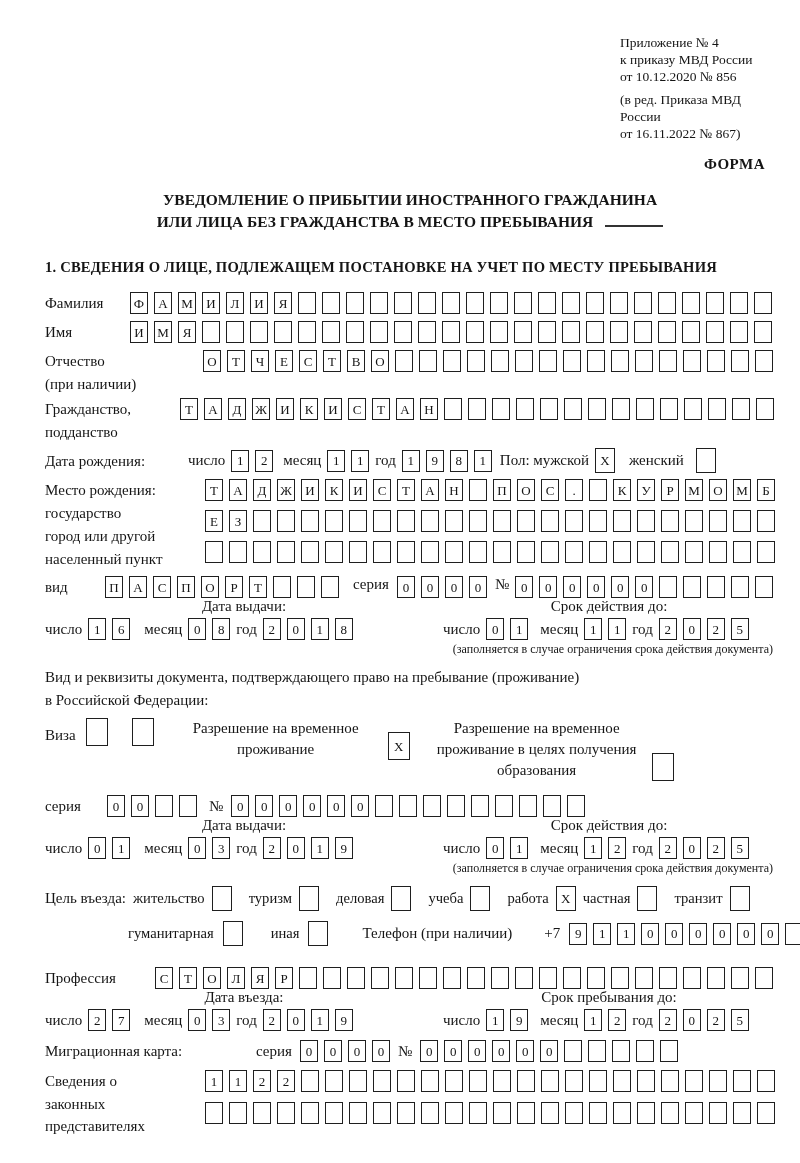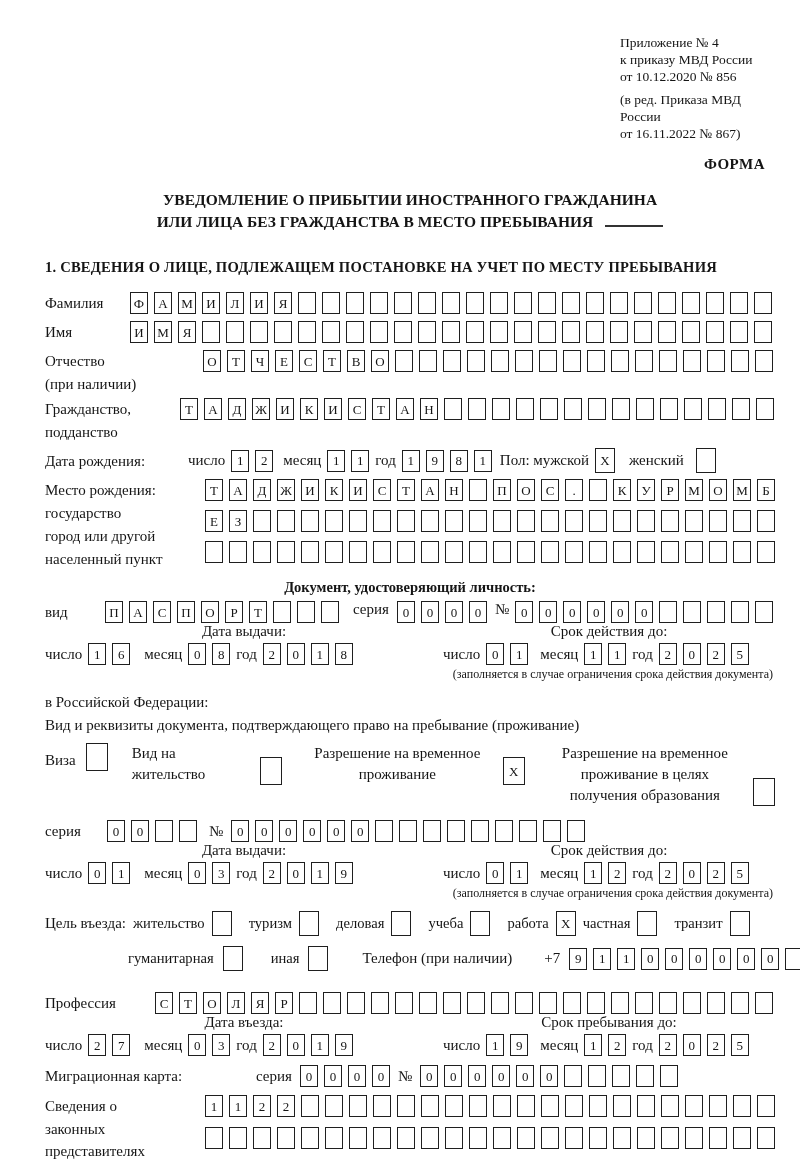--- a/index.html
+++ b/index.html
@@ -332,21 +332,20 @@
           <span class="cell"></span>
           <span class="cell"></span>
           <span class="cell"></span>
           <span class="cell"></span>
           <span class="cell"></span>
           <span class="cell"></span>
         </div>
     </div>
   </div>
 
-  <div class="doc-head">Документ, удостоверяющий личность:</div>
 
   <div class="frow" style="align-items:flex-start; margin-top:5px;">
     <div class="lbl" style="width:60px;">вид</div>
     <span class="cells">
         <span class="cell">П</span>
         <span class="cell">А</span>
         <span class="cell">С</span>
         <span class="cell">П</span>
         <span class="cell">О</span>
         <span class="cell">Р</span>
@@ -420,33 +419,32 @@
             <span class="cell">0</span>
             <span class="cell">2</span>
             <span class="cell">5</span>
           </span>
       </div>
     </div>
   </div>
   <div class="note">(заполняется в случае ограничения срока действия документа)</div>
 
   <div class="intro">
+    <div>Вид и реквизиты документа, подтверждающего право на пребывание (проживание)</div>
     <div>в Российской Федерации:</div>
-    <div>Вид и реквизиты документа, подтверждающего право на пребывание (проживание)</div>
   </div>
 
   <div class="opts">
     <div class="opt">
       <span class="otxt">Виза</span>
       <span class="cells cbx2">
           <span class="cell"></span>
         </span>
     </div>
     <div class="opt" style="gap:16px;">
-      <span class="otxt">Вид на жительство</span>
       <span class="cells cbx2">
           <span class="cell"></span>
         </span>
     </div>
     <div class="opt" style="gap:14px;">
       <span class="otxt center mw190">Разрешение на временное проживание</span>
       <span class="cells cbx2">
           <span class="cell">X</span>
         </span>
     </div>

